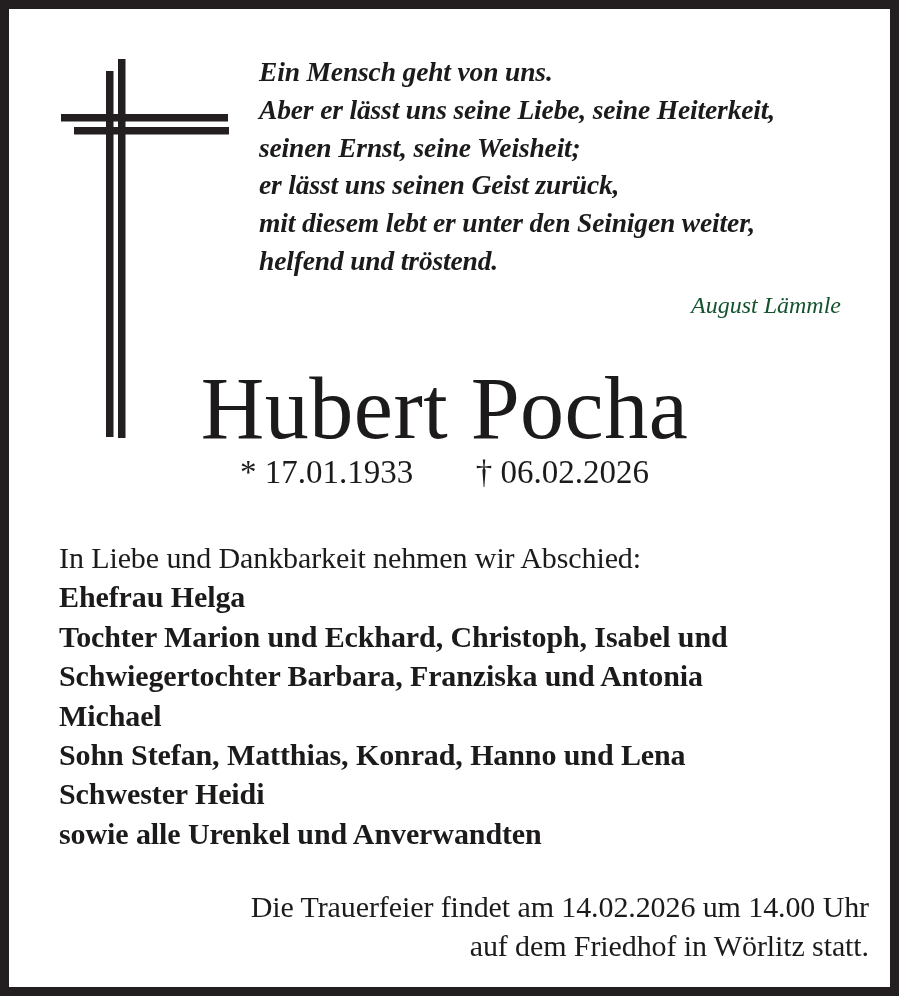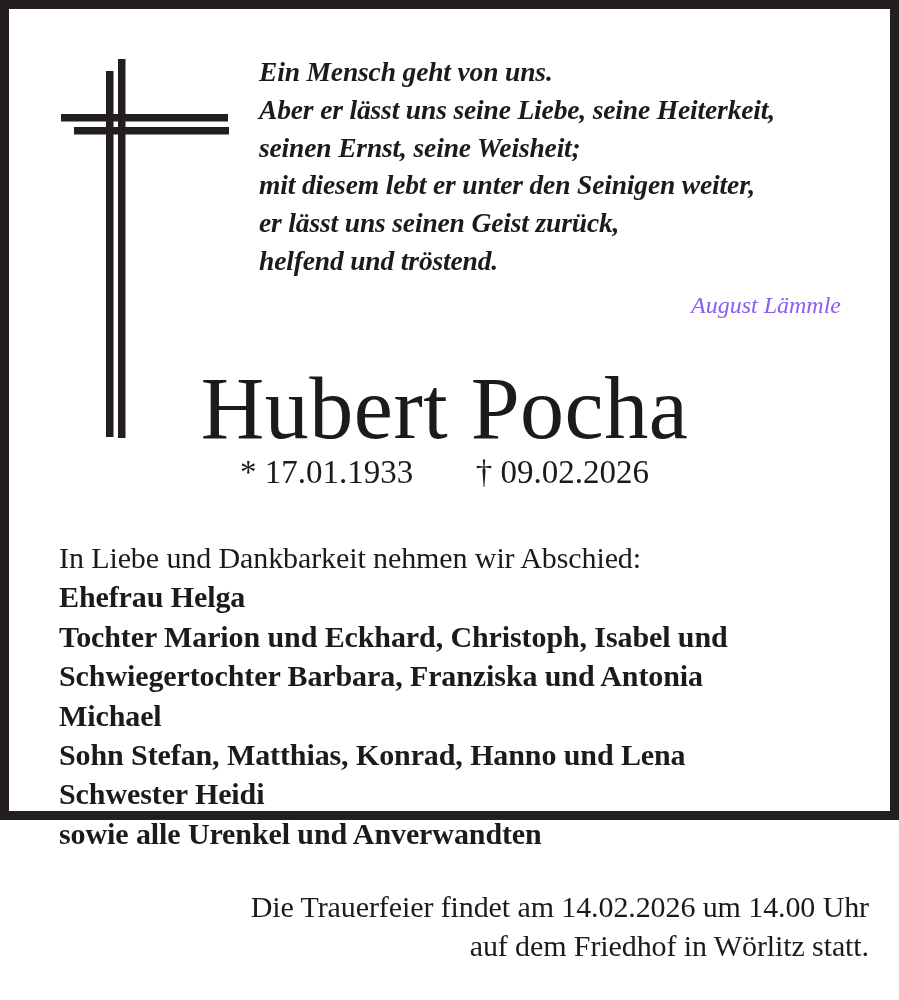--- a/index.html
+++ b/index.html
@@ -13,21 +13,21 @@
     overflow: hidden;
     font-family: "Liberation Serif", "DejaVu Serif", serif;
     color: #1c1a1a;
   }
 
   
   .notice {
     position: relative;
     box-sizing: border-box;
     width: 899px;
-    height: 820px;
+    height: 996px;
     background: #ffffff;
     border: 9px solid #231f20;
     outline: 1px solid #8d8a8a;
     outline-offset: -10px;
   }
   .sheet {
     position: absolute;
     inset: 0;
     background: #ffffff;
   }
@@ -58,21 +58,21 @@
     white-space: nowrap;
     color: #1c1a1a;
   }
   .attribution {
     margin-top: 10px;
     text-align: right;
     font-style: italic;
     font-weight: normal;
     font-size: 24px;
     line-height: 30px;
-    color: #8b5cf6;
+    color: #14532d;
     padding-right: 18px;
   }
 
   
   .name {
     position: absolute;
     left: 0;
     right: 0;
     top: 337px;
     text-align: center;
@@ -152,34 +152,34 @@
           <rect x="67" y="8" width="7.5" height="379"></rect>
           <rect x="23" y="76" width="155" height="7.5"></rect>
         </g>
       </svg>
     </div>
 
     <div class="verse">
       <div class="verse-line">Ein Mensch geht von uns.</div>
       <div class="verse-line">Aber er lässt uns seine Liebe, seine Heiterkeit,</div>
       <div class="verse-line">seinen Ernst, seine Weisheit;</div>
+      <div class="verse-line">er lässt uns seinen Geist zurück,</div>
       <div class="verse-line">mit diesem lebt er unter den Seinigen weiter,</div>
-      <div class="verse-line">er lässt uns seinen Geist zurück,</div>
       <div class="verse-line">helfend und tröstend.</div>
       <div class="attribution">August Lämmle</div>
     </div>
 
     <div class="name">Hubert Pocha</div>
 
     <div class="dates">
       <span>*</span>
       <span>17.01.1933</span>
       <span class="date-sep"></span>
       <span>†</span>
-      <span>09.02.2026</span>
+      <span>06.02.2026</span>
     </div>
 
     <div class="mourners">
       <div class="mourn-line plain">In Liebe und Dankbarkeit nehmen wir Abschied:</div>
       <div class="mourn-line">Ehefrau Helga</div>
       <div class="mourn-line">Tochter Marion und Eckhard, Christoph, Isabel und</div>
       <div class="mourn-line">Schwiegertochter Barbara, Franziska und Antonia</div>
       <div class="mourn-line">Michael</div>
       <div class="mourn-line">Sohn Stefan, Matthias, Konrad, Hanno und Lena</div>
       <div class="mourn-line">Schwester Heidi</div>

